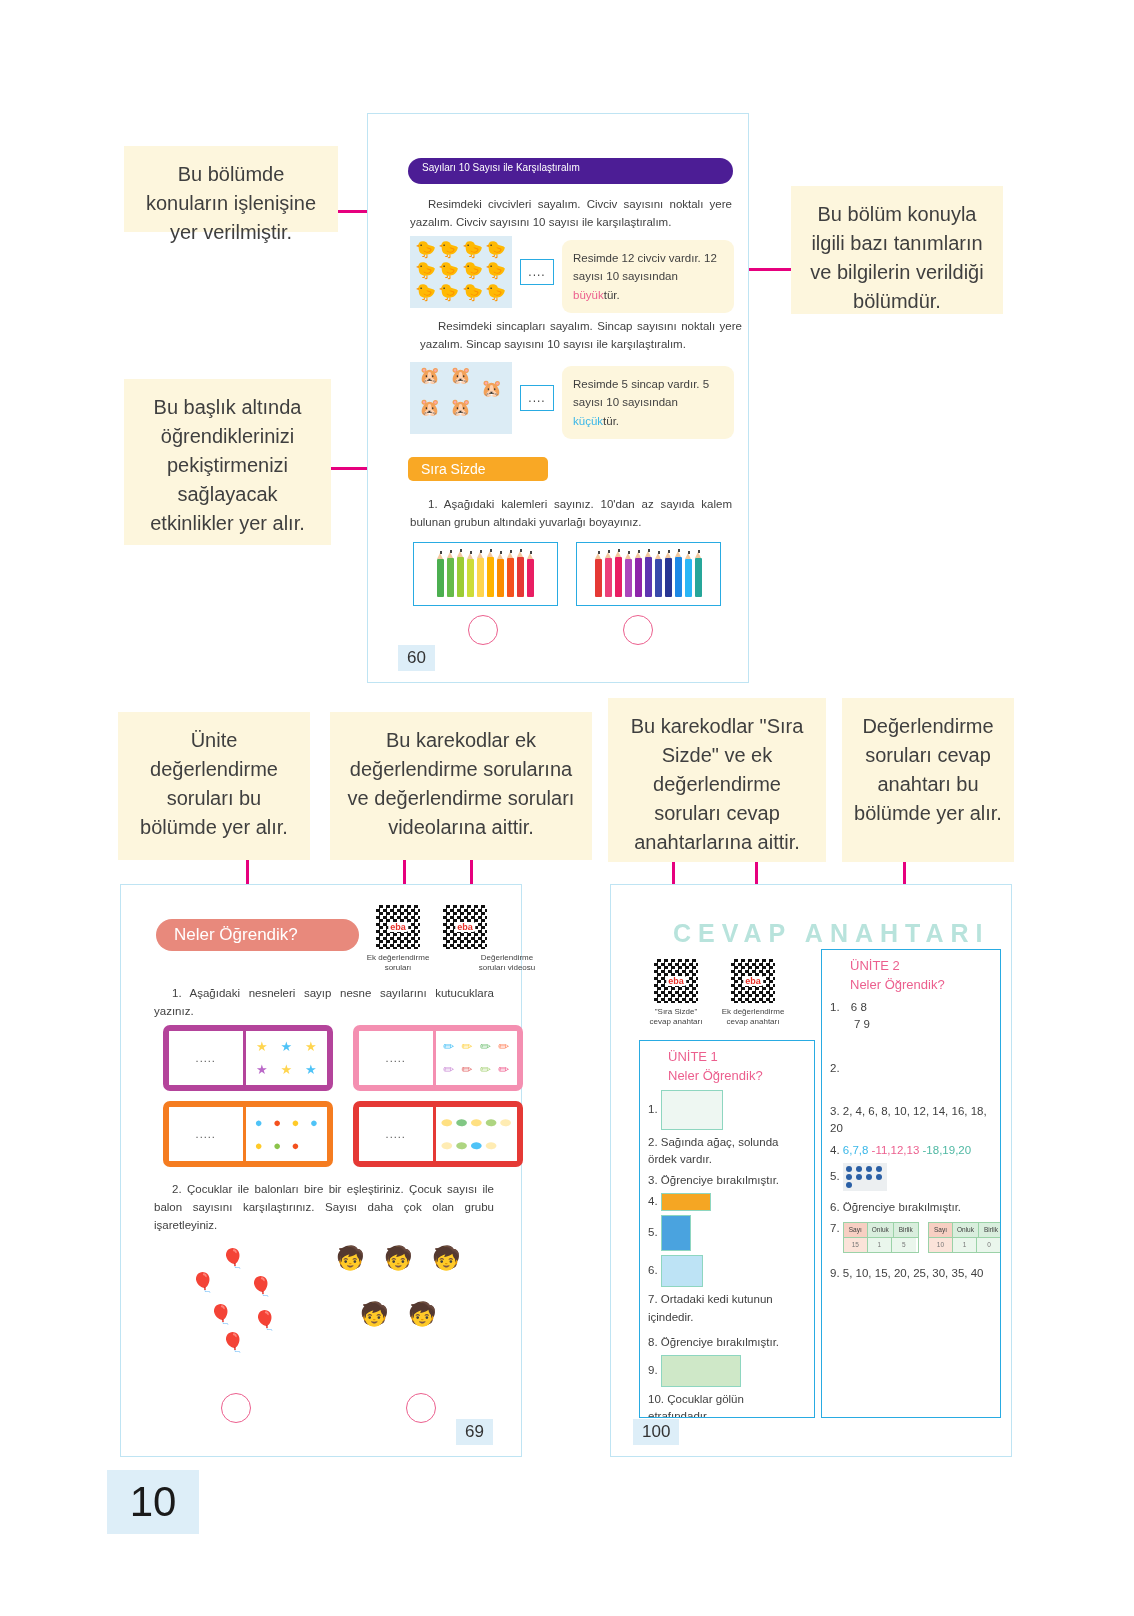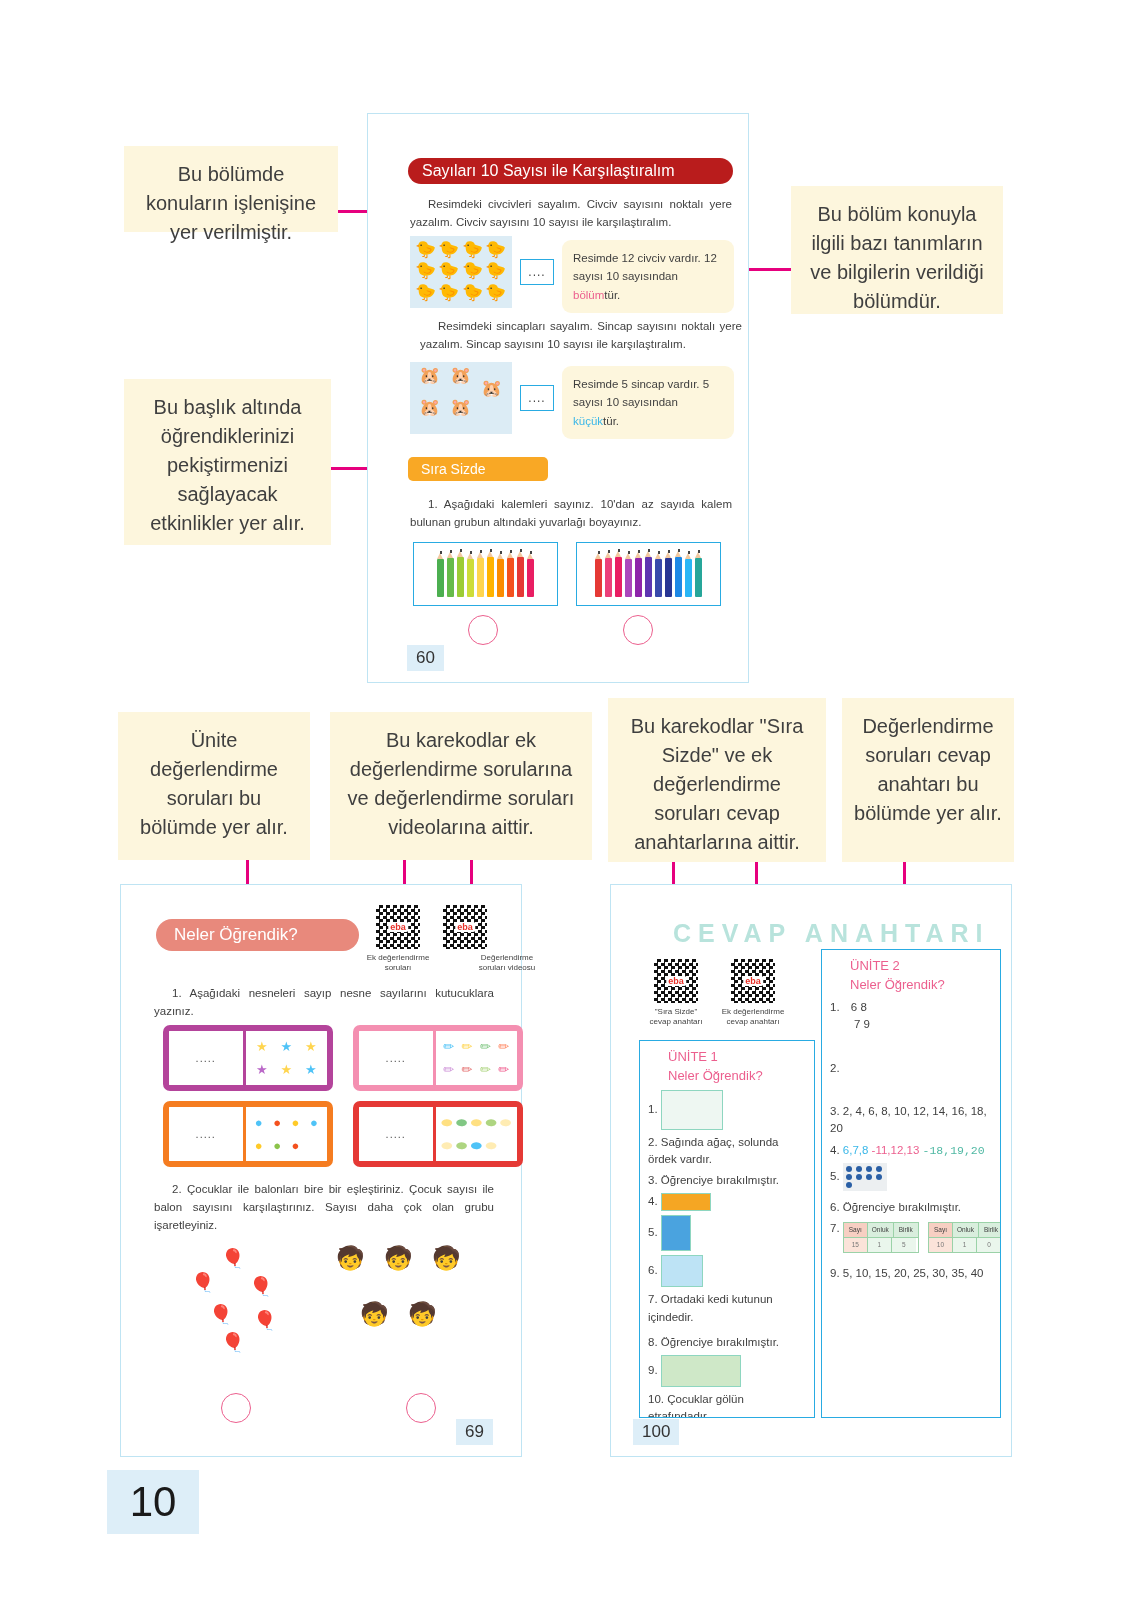--- a/index.html
+++ b/index.html
@@ -38,22 +38,22 @@
     background: #ddeef8;
     color: #333;
     font-size: 17px;
     padding: 3px 9px;
   }
 
   
   #page60 { left: 367px; top: 113px; width: 382px; height: 570px; }
   .greenbar {
     position: absolute; left: 40px; top: 44px; width: 325px; height: 26px;
-    background: #b91c1c; color: #fff; border-radius: 13px;
-    font-size: 16px; padding: 4px 14px;
+    background: #4c1d95; color: #fff; border-radius: 13px;
+    font-size: 10px; padding: 4px 14px;
   }
   .bodytext { position: absolute; font-size: 11.5px; line-height: 1.55; color: #3f3f3f; text-align: justify; }
   .chickbox {
     position: absolute; background: #dcecf5; display: grid;
     grid-template-columns: repeat(4, 1fr); gap: 2px; padding: 5px;
   }
   .chick, .squirrel { font-size: 17px; line-height: 1; text-align: center; }
   .dotbox {
     position: absolute; border: 1.5px solid #29abe2; background: #fff;
     display: flex; align-items: center; justify-content: center;
@@ -106,21 +106,21 @@
   .imgph { display: inline-block; border: 1px solid #8ed6c0; background: #eef7f2; vertical-align: middle; }
   .numtable { display: inline-flex; font-size: 6.5px; border: 1px solid #9bd2a8; }
   .numtable div { border-right: 1px solid #9bd2a8; padding: 2px 4px; text-align: center; min-width: 24px; }
   .numtable div:last-child { border-right: none; }
   .th { background: #f7cfc2; }
   .th2 { background: #d9eedd; }
   .tv { background: #fbe3d9; color: #777; }
   .tv2 { background: #eaf6ec; color: #777; }
   .c-blue { color: #3ab7e8; }
   .c-pink { color: #ec5f8e; }
-  .c-teal { color: #4fb8a3; font-family: Liberation Mono, monospace; }
+  .c-teal { color: #4fb8a3; }
   .dotgrid { display: inline-grid; grid-template-columns: repeat(4, 8px); gap: 2px; background: #eceff1; padding: 3px; vertical-align: middle; }
   .dotgrid span { width: 6px; height: 6px; border-radius: 50%; background: #2a5fa5; }
 
   .bigpagenum {
     position: absolute; left: 107px; top: 1470px; width: 92px; height: 64px;
     background: #ddeef8; color: #1a1a1a; font-size: 42px;
     display: flex; align-items: center; justify-content: center;
   }
 </style>
 </head>
@@ -167,21 +167,21 @@
     <span class="chick">🐤</span>
     <span class="chick">🐤</span>
     <span class="chick">🐤</span>
   </div>
 
   <div class="dotbox" style="left:152px; top:145px; width:34px; height:26px;">
     <span>....</span>
   </div>
 
   <div class="yellowbubble" style="left:194px; top:126px; width:172px;">
-    <span>Resimde 12 civciv vardır. 12 sayısı 10 sayısından </span><span class="big">bölüm</span><span>tür.</span>
+    <span>Resimde 12 civciv vardır. 12 sayısı 10 sayısından </span><span class="big">büyük</span><span>tür.</span>
   </div>
 
   <div class="bodytext" style="left:52px; top:204px; width:322px; text-indent:18px;">
     <span>Resimdeki sincapları sayalım. Sincap sayısını noktalı yere yazalım. Sincap sayısını 10 sayısı ile karşılaştıralım.</span>
   </div>
 
   <div class="chickbox" style="left:42px; top:248px; width:102px; height:72px; grid-template-columns: repeat(3, 1fr);">
     <span class="squirrel">🐹</span>
     <span class="squirrel">🐹</span>
     <span class="squirrel" style="align-self:flex-end;">🐹</span>
@@ -227,21 +227,21 @@
       <div class="pencil" style="background: rgb(57, 73, 171); height: 38px;"></div>
       <div class="pencil" style="background: rgb(40, 53, 147); height: 39px;"></div>
       <div class="pencil" style="background: rgb(30, 136, 229); height: 40px;"></div>
       <div class="pencil" style="background: rgb(41, 182, 246); height: 38px;"></div>
       <div class="pencil" style="background: rgb(38, 166, 154); height: 39px;"></div>
     </div>
 
   <div class="circle-ans" style="left:100px; top:501px; width:30px; height:30px;"></div>
   <div class="circle-ans" style="left:255px; top:501px; width:30px; height:30px;"></div>
 
-  <div class="pagenum" style="left:39px; top:531px;text-align:center;">
+  <div class="pagenum" style="left:30px; top:531px;text-align:center;">
     <span>60</span>
   </div>
 </div>
 
 <div class="callout" style="left:118px; top:712px; width:192px; height:148px;">
   <span>Ünite değerlendirme soruları bu bölümde yer alır.</span>
 </div>
 <div class="arrow arrow-v" style="left:246px; top:860px; height:48px;"></div>
 <div class="arrow-head ah-down" style="left:240px; top:902px;"></div>
 

